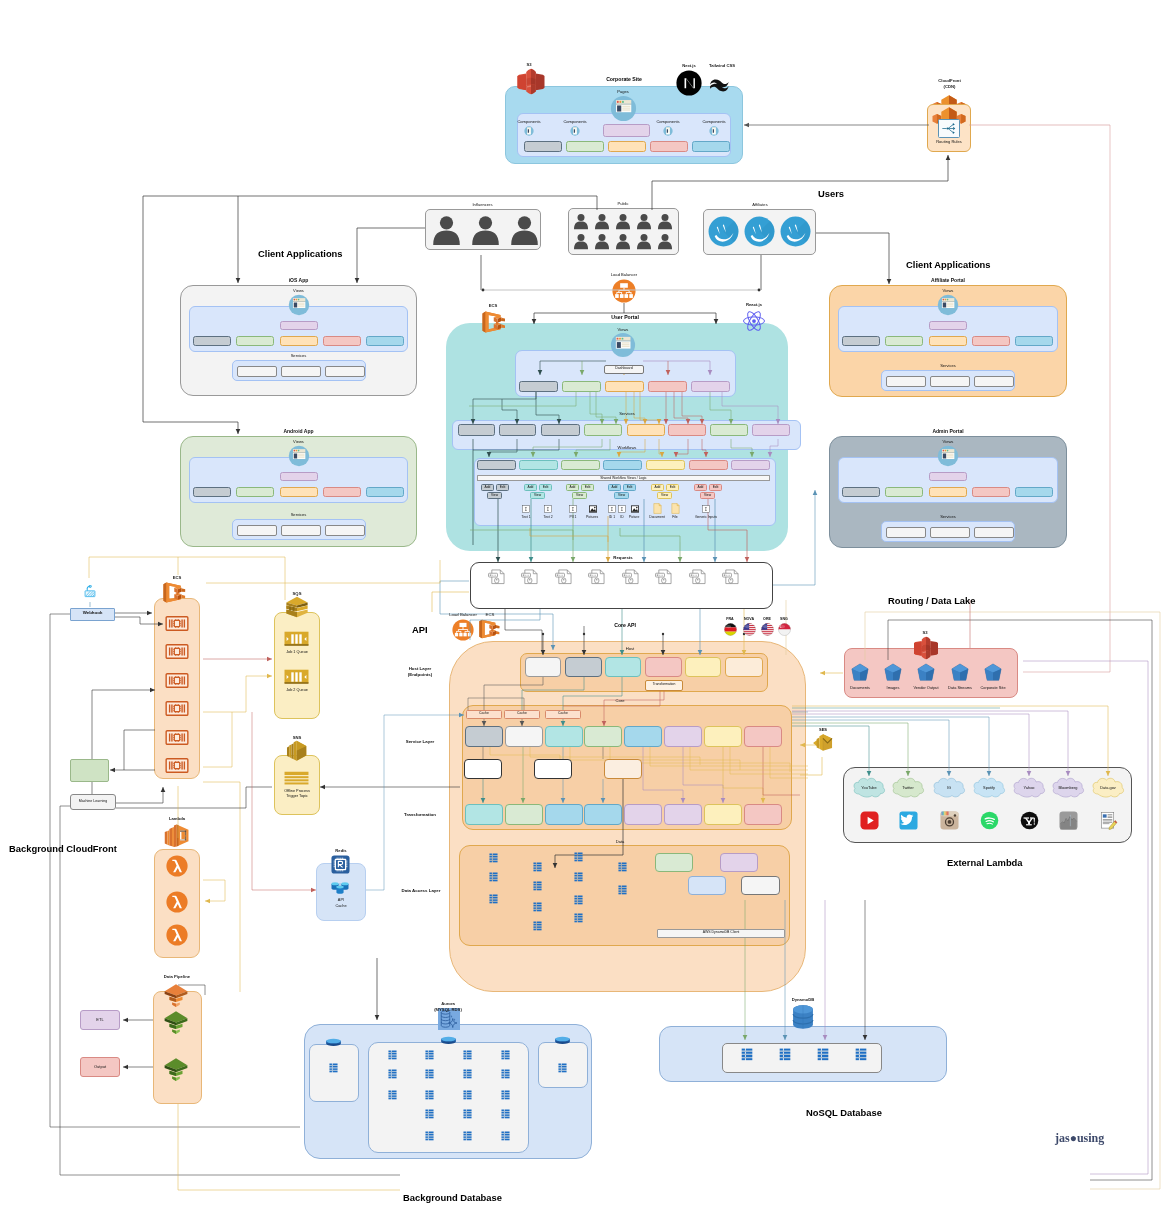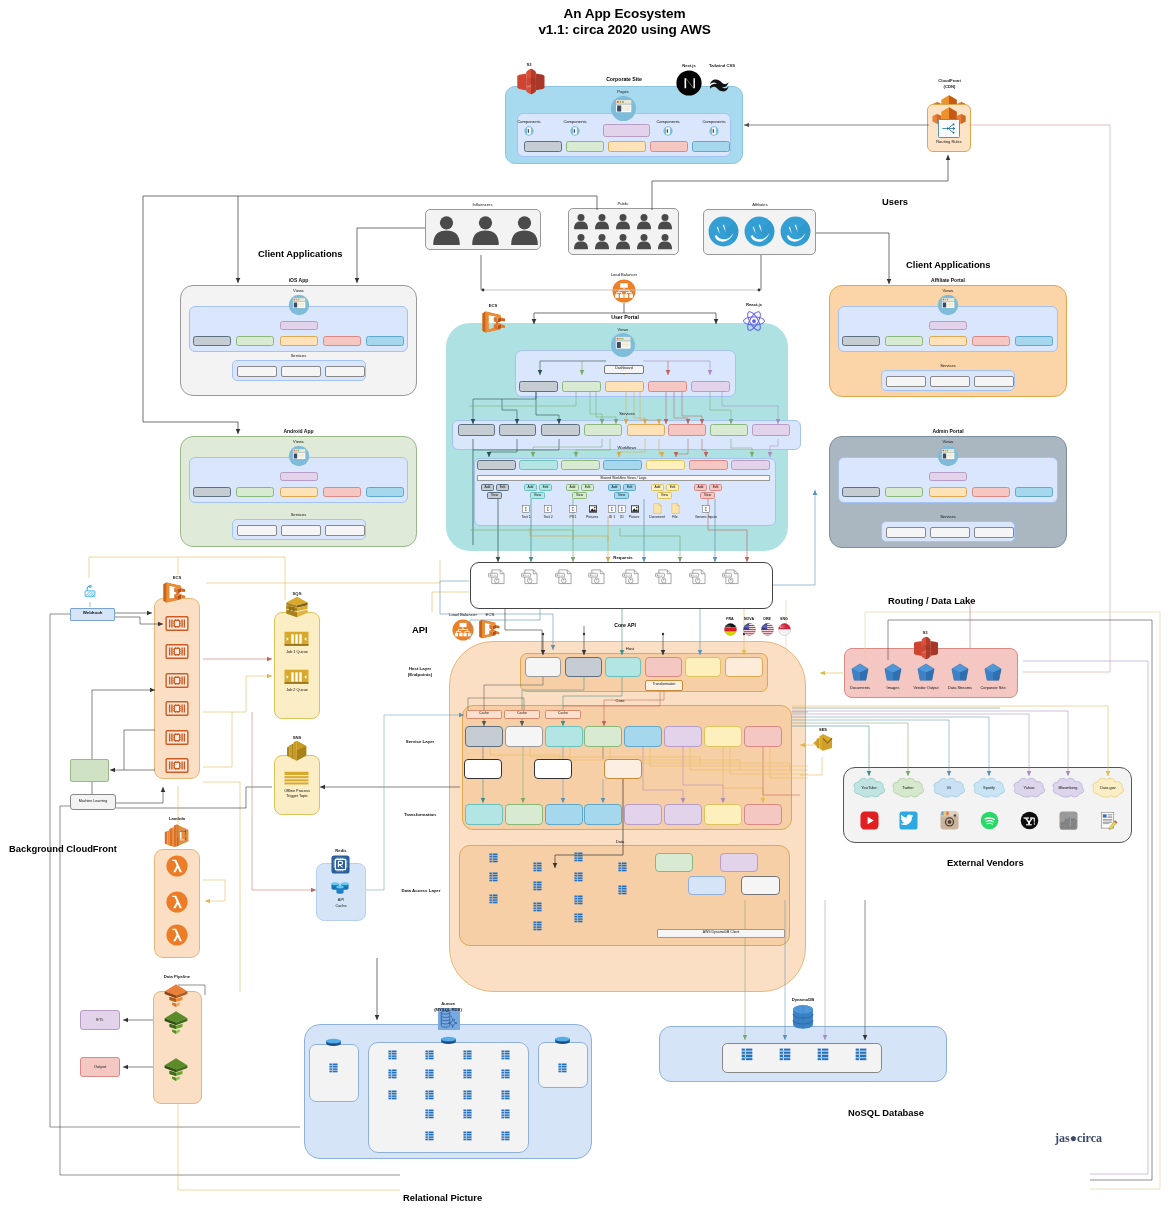--- a/index.html
+++ b/index.html
@@ -17,24 +17,20 @@
   .smttl{position:absolute;font-size:5.2px;font-weight:bold;color:#000;text-align:center;white-space:nowrap;line-height:1.3;}
   .tinyttl{position:absolute;font-size:4.2px;font-weight:bold;color:#222;text-align:center;white-space:nowrap;line-height:1.3;}
   .lbl{position:absolute;font-size:4.1px;color:#111;text-align:center;white-space:nowrap;line-height:1.3;}
   .box{position:absolute;box-sizing:border-box;}
 </style>
 </head>
 <body>
 
 <div id="stage">
 
-<div class="pagetitle">
-  <div>An App Ecosystem</div>
-  <div>v1.1: circa 2020 using AWS</div>
-</div>
 
 <div class="box" style="left:505px;top:86px;width:238px;height:78px;border-radius:10px;background:#a8daef;border:0.9px solid #8cc6de;"></div>
 <div class="smttl" style="left:584px;top:76px;width:80px;">Corporate Site</div>
 <div class="abs" style="left:516px;top:68px;width:30px;height:27px;">
       <svg viewBox="0 0 72 68" width="100%" height="100%">
 <path d="M2 20 L6 17 L24 14 L24 56 L6 53 L2 50 Z" fill="#d84b34"></path>
 <path d="M2 20 L24 17 L24 56 L2 50 Z" fill="#cf4331"></path>
 <path d="M70 20 L66 17 L48 14 L48 56 L66 53 L70 50 Z" fill="#a8372a"></path>
 <path d="M24 10 L29 5 L36 2 L43 5 L48 10 L48 27 L36 31 L24 27 Z" fill="#d9503c"></path>
 <path d="M36 2 L43 5 L48 10 L48 27 L36 31 Z" fill="#b43c2d"></path>
@@ -175,21 +171,21 @@
 <path d="M18 18 L29 27"></path>
 </g>
 <circle cx="16.5" cy="18" r="2.4" fill="#17678a"></circle>
 <path d="M30 14 L35 18 L30 22 Z" fill="#17678a"></path>
 <path d="M29.5 5 L34 8.5 L28.5 11.5 Z" fill="#17678a"></path>
 <path d="M29.5 31 L34 27.5 L28.5 24.5 Z" fill="#17678a"></path>
 </svg>
     </div>
 <div class="lbl" style="left:927px;top:139px;width:44px;">Routing Rules</div>
 
-<div class="bigttl" style="left:818px;top:188px;width:90px;text-align:right;margin-top:8px;">Users</div>
+<div class="bigttl" style="left:818px;top:188px;width:90px;text-align:left;">Users</div>
 <div class="box" style="left:425px;top:209px;width:116px;height:41px;border-radius:5px;background:#f3f3f3;border:0.8px solid #999;"></div>
 <div class="lbl" style="left:440px;top:202px;width:85px;">Influencers</div>
 <div class="abs fg" style="left:431px;top:214px;width:31px;height:31px;">
       <svg viewBox="0 0 24 28" width="100%" height="100%">
 <circle cx="12" cy="8" r="6" fill="#4a4a4a"></circle>
 <path d="M0 28 C 0 18, 5 15, 12 15 C 19 15, 24 18, 24 28 Z" fill="#4a4a4a"></path>
 </svg>
     </div>
 <div class="abs fg" style="left:470px;top:214px;width:31px;height:31px;">
       <svg viewBox="0 0 24 28" width="100%" height="100%">
@@ -1630,21 +1626,21 @@
       <svg viewBox="0 0 40 42" width="100%" height="100%">
 <path d="M20 2 L38 13 L33 38 L7 38 L2 13 Z" fill="#3b81c4" stroke="#2a5f94" stroke-width="1"></path>
 <path d="M20 2 L38 13 L20 21 L2 13 Z" fill="#4f97d8"></path>
 <path d="M20 21 L38 13 L33 38 L20 38 Z" fill="#2f6fae"></path>
 <path d="M20 21 L2 13 L7 38 L20 38 Z" fill="#3b81c4"></path>
 </svg>
     </div>
 <div class="lbl" style="left:968px;top:684.5px;width:50px;font-size:3.9px;">Corporate Site</div>
 
 <div class="box" style="left:843px;top:767px;width:289px;height:76px;border-radius:12px;background:#f3f3f3;border:0.7px solid #555;"></div>
-<div class="bigttl" style="left:947px;top:857px;width:160px;text-align:left;">External Vendors</div>
+<div class="bigttl" style="left:947px;top:857px;width:160px;text-align:left;">External Lambda</div>
 <div class="abs fg" style="left:852px;top:776px;width:34px;height:23px;">
       <svg viewBox="0 0 68 46" width="100%" height="100%">
         <path d="M14 36 C 6 36, 2 30, 6 25 C 1 19, 6 11, 13 13 C 14 5, 25 2, 31 8 C 36 2, 47 4, 48 12 C 56 9, 64 15, 62 23 C 68 27, 65 36, 57 35 C 55 42, 45 44, 40 39 C 34 44, 22 43, 14 36 Z" fill="#bfe4e2" stroke="#77bdbb" stroke-width="1.2"></path>
       </svg>
     </div>
 <div class="lbl" style="left:846px;top:785px;width:46px;font-size:3.9px;">YouTube</div>
 <div class="abs fg" style="left:860px;top:811px;width:19px;height:19px;">
       <svg viewBox="0 0 40 40" width="100%" height="100%">
 <rect x="1" y="1" width="38" height="38" rx="9" fill="#e02020"></rect>
 <path d="M16 12 L29 20 L16 28 Z" fill="#fff"></path>
@@ -1748,21 +1744,21 @@
           <rect x="8" y="20" width="20" height="1.6"></rect>
           <rect x="8" y="23" width="20" height="1.6"></rect>
 <rect x="8" y="26" width="14" height="1.6"></rect>
         </g>
 <path d="M22 34 L34 20 L38 24 L26 38 L21 39 Z" fill="#e8d35a" stroke="#a08a20" stroke-width="1"></path>
 <path d="M34 20 L38 24 L36 26 L32 22 Z" fill="#c94b4b"></path>
 </svg>
     </div>
 
 <div class="box" style="left:304px;top:1024px;width:288px;height:135px;border-radius:16px;background:#d6e4f7;border:0.9px solid #8fb0d8;"></div>
-<div class="bigttl" style="left:403px;top:1192px;width:160px;text-align:left;">Relational Picture</div>
+<div class="bigttl" style="left:403px;top:1192px;width:160px;text-align:left;">Background Database</div>
 <div class="abs fg" style="left:438px;top:1008px;width:22px;height:22px;">
       <svg viewBox="0 0 44 44" width="100%" height="100%">
 <rect width="44" height="44" fill="#78a9e0"></rect>
 <g fill="none" stroke="#2d5f9e" stroke-width="1.7">
 <ellipse cx="15" cy="9" rx="8.5" ry="3.4"></ellipse>
 <path d="M6.5 9 L6.5 35 C 6.5 36.9, 10.3 38.4, 15 38.4 C 19.7 38.4, 23.5 36.9, 23.5 35 L23.5 9"></path>
 <path d="M6.5 15.5 C 6.5 17.4, 10.3 18.9, 15 18.9 C 19.7 18.9, 23.5 17.4, 23.5 15.5"></path>
 <path d="M6.5 22 C 6.5 23.9, 10.3 25.4, 15 25.4 C 19.7 25.4, 23.5 23.9, 23.5 22"></path>
 <path d="M6.5 28.5 C 6.5 30.4, 10.3 31.9, 15 31.9 C 19.7 31.9, 23.5 30.4, 23.5 28.5"></path>
 </g>
@@ -2172,21 +2168,21 @@
 </g>
 <g fill="#6f9cc4" opacity="0.6">
 <rect x="1" y="4.4" width="18" height="2"></rect>
           <rect x="1" y="9.8" width="18" height="2"></rect>
           <rect x="1" y="15.2" width="18" height="2"></rect>
 </g>
 </svg>
     </div>
 
 <div class="box" style="left:659px;top:1026px;width:288px;height:56px;border-radius:12px;background:#d6e4f7;border:0.9px solid #8fb0d8;"></div>
-<div class="bigttl" style="left:764px;top:1107px;width:160px;text-align:right;">NoSQL Database</div>
+<div class="bigttl" style="left:764px;top:1107px;width:160px;text-align:center;">NoSQL Database</div>
 <div class="abs" style="left:789px;top:1003px;width:28px;height:28px;">
       <svg viewBox="0 0 48 48" width="100%" height="100%">
 <ellipse cx="24" cy="11" rx="17" ry="7" fill="#2d6fae"></ellipse>
 <path d="M7 11 L7 37 C 7 41, 14 44, 24 44 C 34 44, 41 41, 41 37 L41 11 Z" fill="#3b81c4"></path>
 <ellipse cx="24" cy="11" rx="17" ry="7" fill="#4f97d8"></ellipse>
 <path d="M7 19 C 7 23, 14 26, 24 26 C 34 26, 41 23, 41 19" stroke="#2d6fae" stroke-width="2" fill="none"></path>
 <path d="M7 29 C 7 33, 14 36, 24 36 C 34 36, 41 33, 41 29" stroke="#2d6fae" stroke-width="2" fill="none"></path>
 <path d="M24 4 L24 44" stroke="#2d6fae" stroke-width="1.2" opacity="0.4"></path>
 </svg>
     </div>
@@ -2261,21 +2257,21 @@
 <rect x="1" y="17.2" width="5.5" height="3.4"></rect>
           <rect x="8" y="17.2" width="11" height="3.4"></rect>
 </g>
 <g fill="#6f9cc4" opacity="0.6">
 <rect x="1" y="4.4" width="18" height="2"></rect>
           <rect x="1" y="9.8" width="18" height="2"></rect>
           <rect x="1" y="15.2" width="18" height="2"></rect>
 </g>
 </svg>
     </div>
-<div class="lbl" style="left:1055px;top:1131px;width:90px;font-size:12px;font-family:'Liberation Serif',serif;font-weight:bold;color:#3e4a6b;text-align:left;">jas●circa</div>
+<div class="lbl" style="left:1055px;top:1131px;width:90px;font-size:12px;font-family:'Liberation Serif',serif;font-weight:bold;color:#3e4a6b;text-align:left;">jas●using</div>
 <svg class="wires">
       <defs>
 <marker id="arrD_2f4f4f" markerWidth="6" markerHeight="6" refX="5.2" refY="2.6" orient="auto" markerUnits="userSpaceOnUse">
           <path d="M0,0.2 L0,5 L5.2,2.6 Z" fill="#2f4f4f"></path>
         </marker>
 <marker id="arrD_333" markerWidth="6" markerHeight="6" refX="5.2" refY="2.6" orient="auto" markerUnits="userSpaceOnUse">
           <path d="M0,0.2 L0,5 L5.2,2.6 Z" fill="#333"></path>
         </marker>
 <marker id="arrD_3f8e8b" markerWidth="6" markerHeight="6" refX="5.2" refY="2.6" orient="auto" markerUnits="userSpaceOnUse">
           <path d="M0,0.2 L0,5 L5.2,2.6 Z" fill="#3f8e8b"></path>

